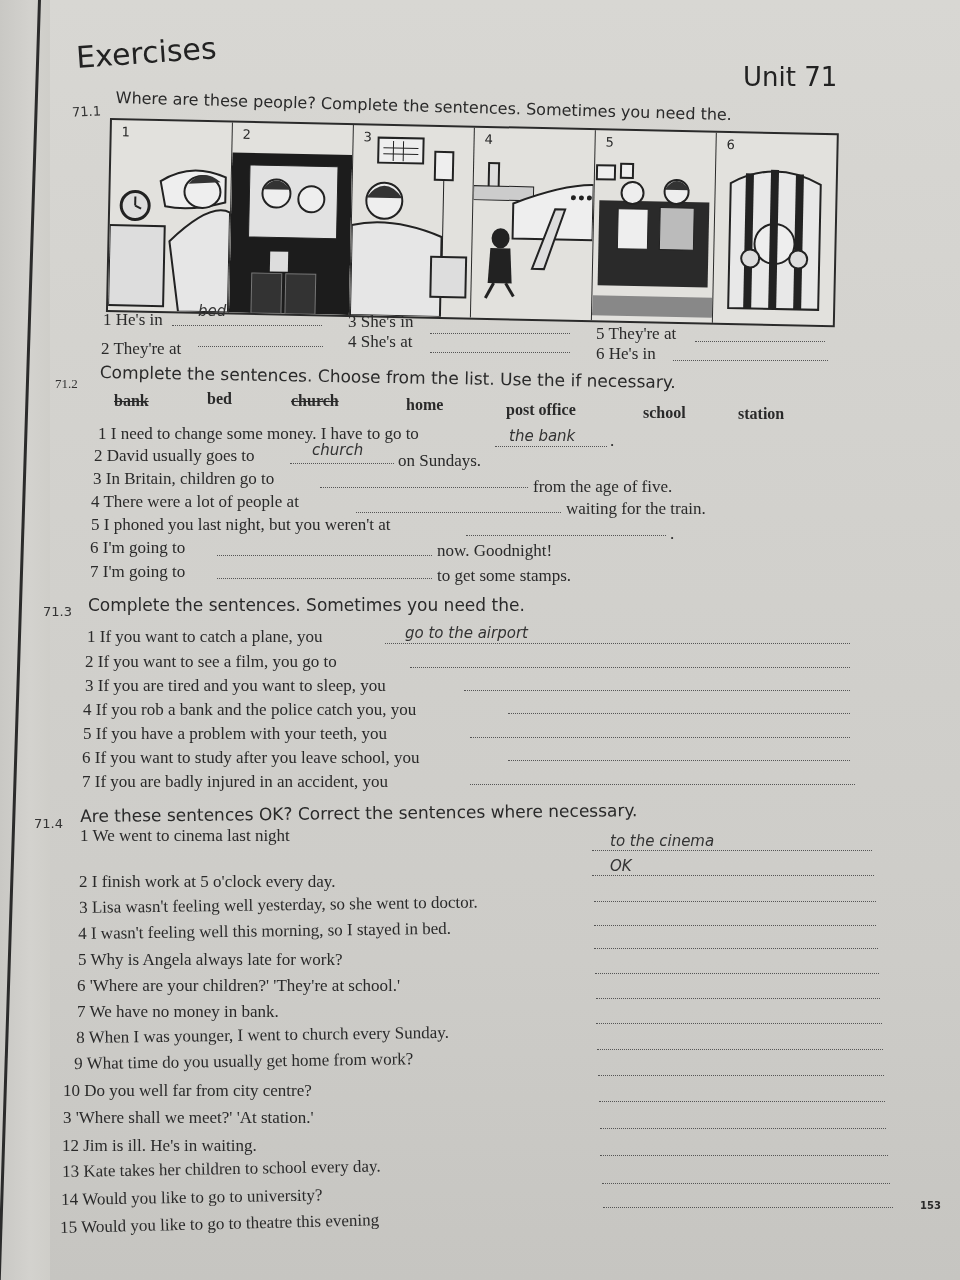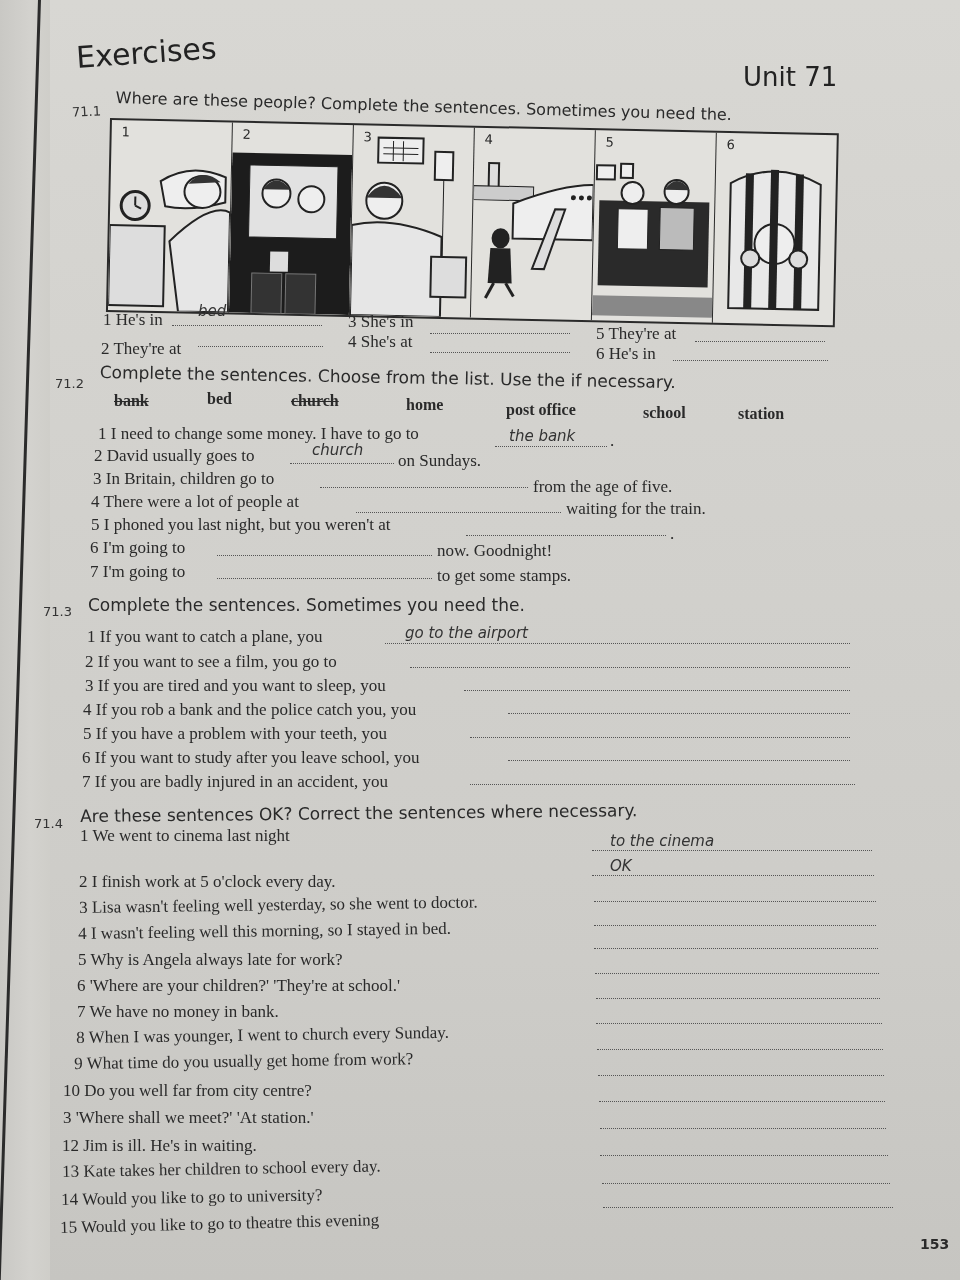--- a/index.html
+++ b/index.html
@@ -159,21 +159,21 @@
   <span>They're at</span>
 </div>
 <div class="line" style="left:695px;top:341px;width:130px;"></div>
 
 <div class="abs item" style="left:596px;top:344px;">
   <span>6</span>
   <span>He's in</span>
 </div>
 <div class="line" style="left:673px;top:360px;width:155px;"></div>
 
-<div class="abs sans ex-num" style="left:55px;top:376px;">71.2</div>
+<div class="abs sans ex-num" style="left:55px;top:376px;font-family:Liberation Serif, serif;">71.2</div>
 <div class="abs sans instr" style="left:100px;top:362px;transform:rotate(1deg);transform-origin:left top;">Complete the sentences. Choose from the list. Use the if necessary.</div>
 
 <div class="abs word struck" style="left:114px;top:392px;">bank</div>
 <div class="abs word" style="left:207px;top:390px;">bed</div>
 <div class="abs word struck" style="left:291px;top:392px;">church</div>
 <div class="abs word" style="left:406px;top:396px;">home</div>
 <div class="abs word" style="left:506px;top:401px;">post office</div>
 <div class="abs word" style="left:643px;top:404px;">school</div>
 <div class="abs word" style="left:738px;top:405px;">station</div>
 
@@ -362,13 +362,13 @@
   <span>Would you like to go to university?</span>
 </div>
 <div class="line" style="left:602px;top:1183px;width:288px;"></div>
 
 <div class="abs item" style="left:60px;top:1218px;transform:rotate(-1.4deg);transform-origin:left top;">
   <span>15</span>
   <span>Would you like to go to theatre this evening</span>
 </div>
 <div class="line" style="left:603px;top:1207px;width:290px;"></div>
 
-<div class="abs sans" style="left:920px;top:1236px;font-size:14px;font-weight:bold;">153</div>
+<div class="abs sans" style="left:920px;top:1200px;font-size:10px;font-weight:bold;">153</div>
 
 </body></html>

